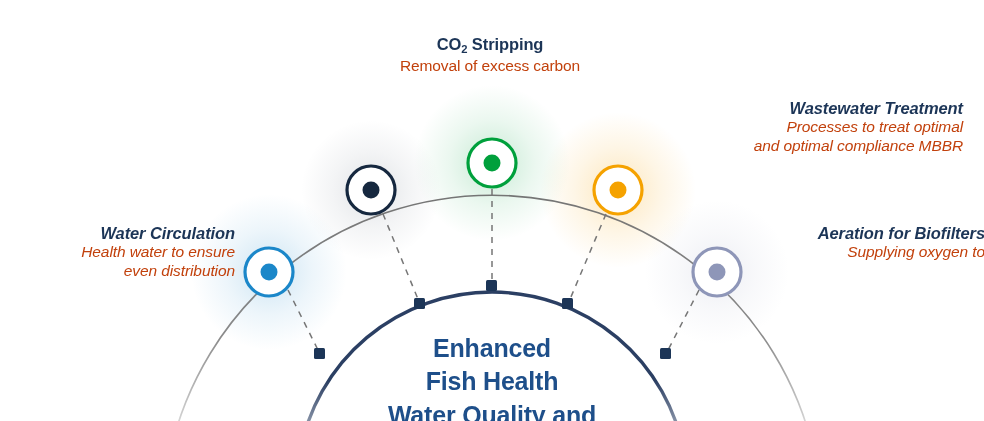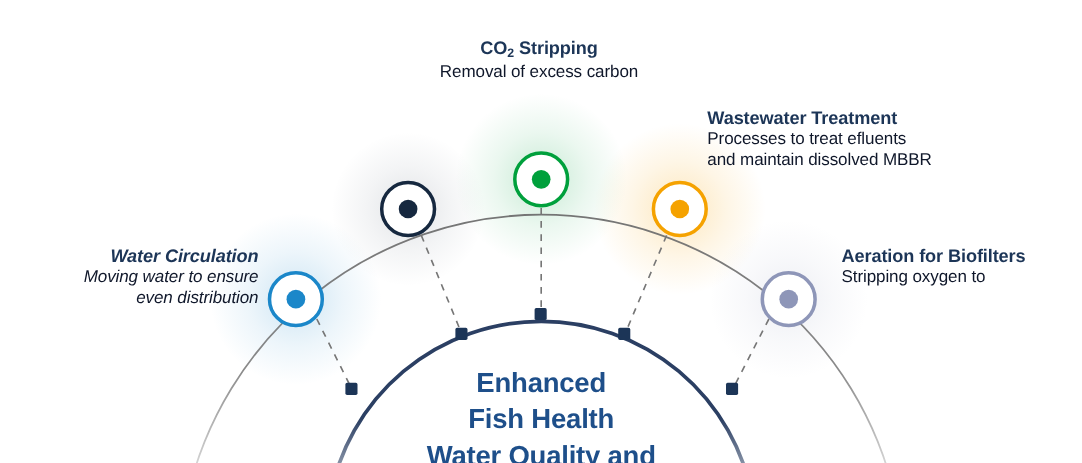--- a/index.html
+++ b/index.html
@@ -31,26 +31,26 @@
   }
   .label-title {
     font-weight: bold;
     font-size: 16.5px;
     color: #1c3557;
     letter-spacing: -0.1px;
     white-space: nowrap;
   }
   .label-desc {
     font-size: 15.5px;
-    color: #0f172a;
+    color: #c2410c;
     letter-spacing: -0.1px;
     white-space: nowrap;
   }
   .align-right { text-align: right; }
-  .align-left  { text-align: left; }
+  .align-left  { text-align: right; font-style: italic; }
   .align-center{ text-align: center; }
 
   .sub {
     font-size: 0.68em;
     vertical-align: -0.28em;
   }
 
   #center-text {
     position: absolute;
     left: 352px;
@@ -170,33 +170,33 @@
   </svg>
 
   <div class="label-block align-center" style="left:355px; top:2px; width:270px;">
     <div class="label-title"><span>CO</span><span class="sub">2</span><span> Stripping</span></div>
     <div class="label-desc">Removal of excess carbon</div>
   </div>
 
 
   <div class="label-block align-left" style="left:643px; top:66px; width:320px;">
     <div class="label-title">Wastewater Treatment</div>
-    <div class="label-desc">Processes to treat efluents</div>
-    <div class="label-desc">and maintain dissolved MBBR</div>
+    <div class="label-desc">Processes to treat optimal</div>
+    <div class="label-desc">and optimal compliance MBBR</div>
   </div>
 
   <div class="label-block align-right" style="left:0px; top:191px; width:235px;font-style:italic;">
     <div class="label-title">Water Circulation</div>
-    <div class="label-desc">Moving water to ensure</div>
+    <div class="label-desc">Health water to ensure</div>
     <div class="label-desc">even distribution</div>
   </div>
 
   <div class="label-block align-left" style="left:765px; top:191px; width:220px;">
     <div class="label-title">Aeration for Biofilters</div>
-    <div class="label-desc">Stripping oxygen to</div>
+    <div class="label-desc">Supplying oxygen to</div>
   </div>
 
   <div id="center-text">
     <div>Enhanced</div>
     <div>Fish Health</div>
     <div>Water Quality and</div>
   </div>
 
   <div id="bottom-divider"></div>
 </div>

